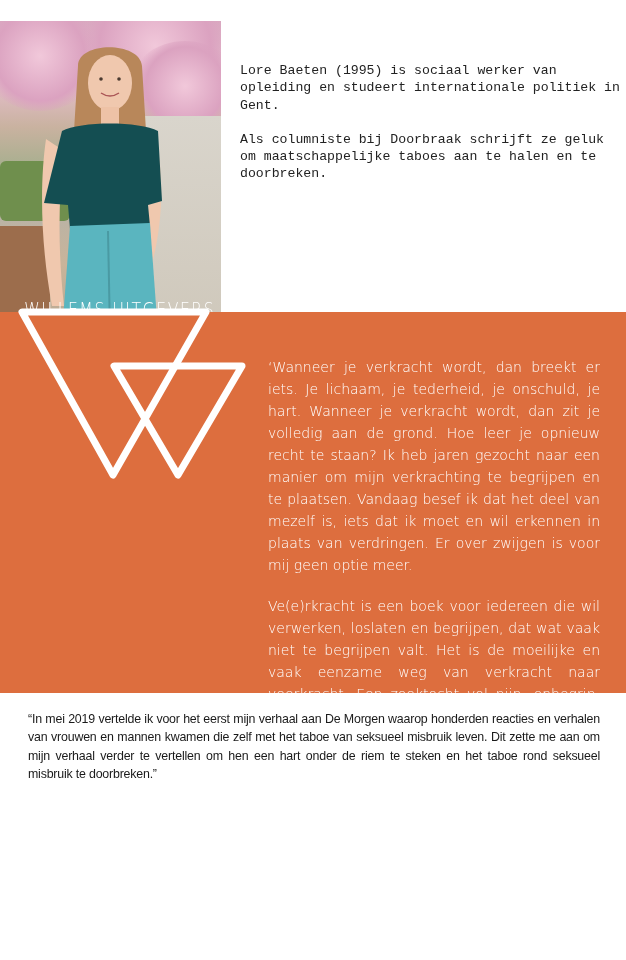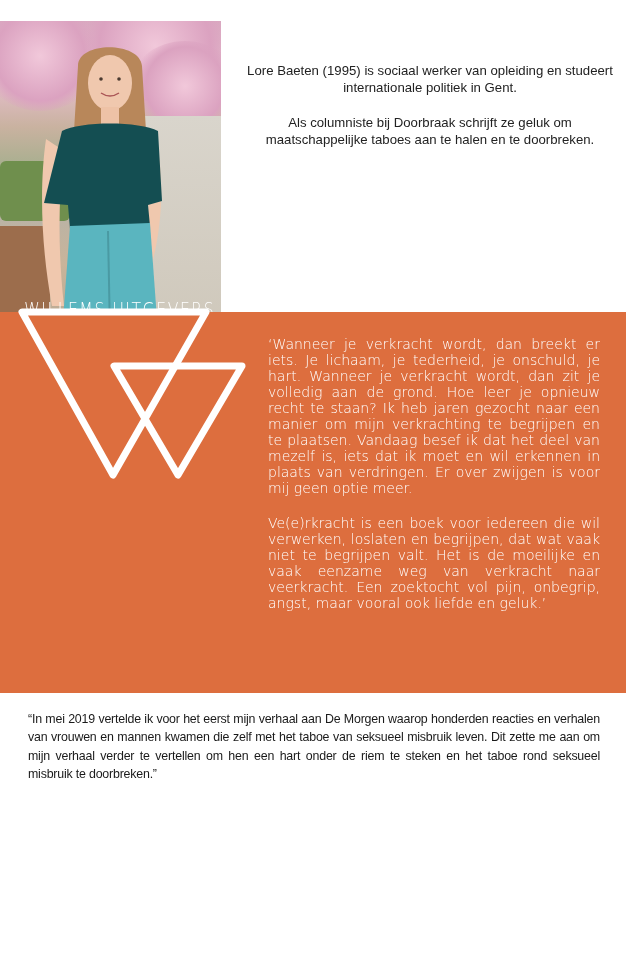--- a/index.html
+++ b/index.html
@@ -32,36 +32,35 @@
     .photo-caption {
       position: absolute; left: 0; right: 0; top: 276px; text-align: center;
       font-family: "DejaVu Sans", sans-serif; font-weight: 200;
       font-size: 20px; letter-spacing: 2px; color: #ffffff;
       transform: scaleX(0.78); transform-origin: center;
       white-space: nowrap;
     }
 
     .bio {
       position: absolute; left: 240px; top: 62px; width: 380px;
-      font-family: Liberation Sans, sans-serif; font-size: 13.2px; line-height: 17.3px;
+      font-family: Liberation Mono, monospace; font-size: 13.2px; line-height: 17.3px;
       color: #222222;
-      text-align: center;
     }
     .bio p { margin-bottom: 17px; }
 
     .band {
       position: absolute; left: 0; top: 312px; width: 626px; height: 381px;
       background: #dd6e3e;
     }
     .logo { position: absolute; left: 0; top: 300px; width: 260px; height: 200px; }
 
     .quote {
-      position: absolute; left: 268px; top: 336px; width: 332px;
+      position: absolute; left: 268px; top: 356px; width: 332px;
       color: #ffffff; font-family: "DejaVu Sans", sans-serif; font-weight: 300;
-      font-size: 14px; line-height: 16px; text-align: justify;
+      font-size: 14px; line-height: 22px; text-align: justify;
     }
     .quote p { margin-bottom: 19px; }
 
     .testimonial {
       position: absolute; left: 28px; top: 710px; width: 572px;
       font-family: Liberation Sans, sans-serif; font-size: 12.4px; line-height: 18.3px;
       color: #1a1a1a; text-align: justify; letter-spacing: -0.2px;
     }
   </style>
 </head>

